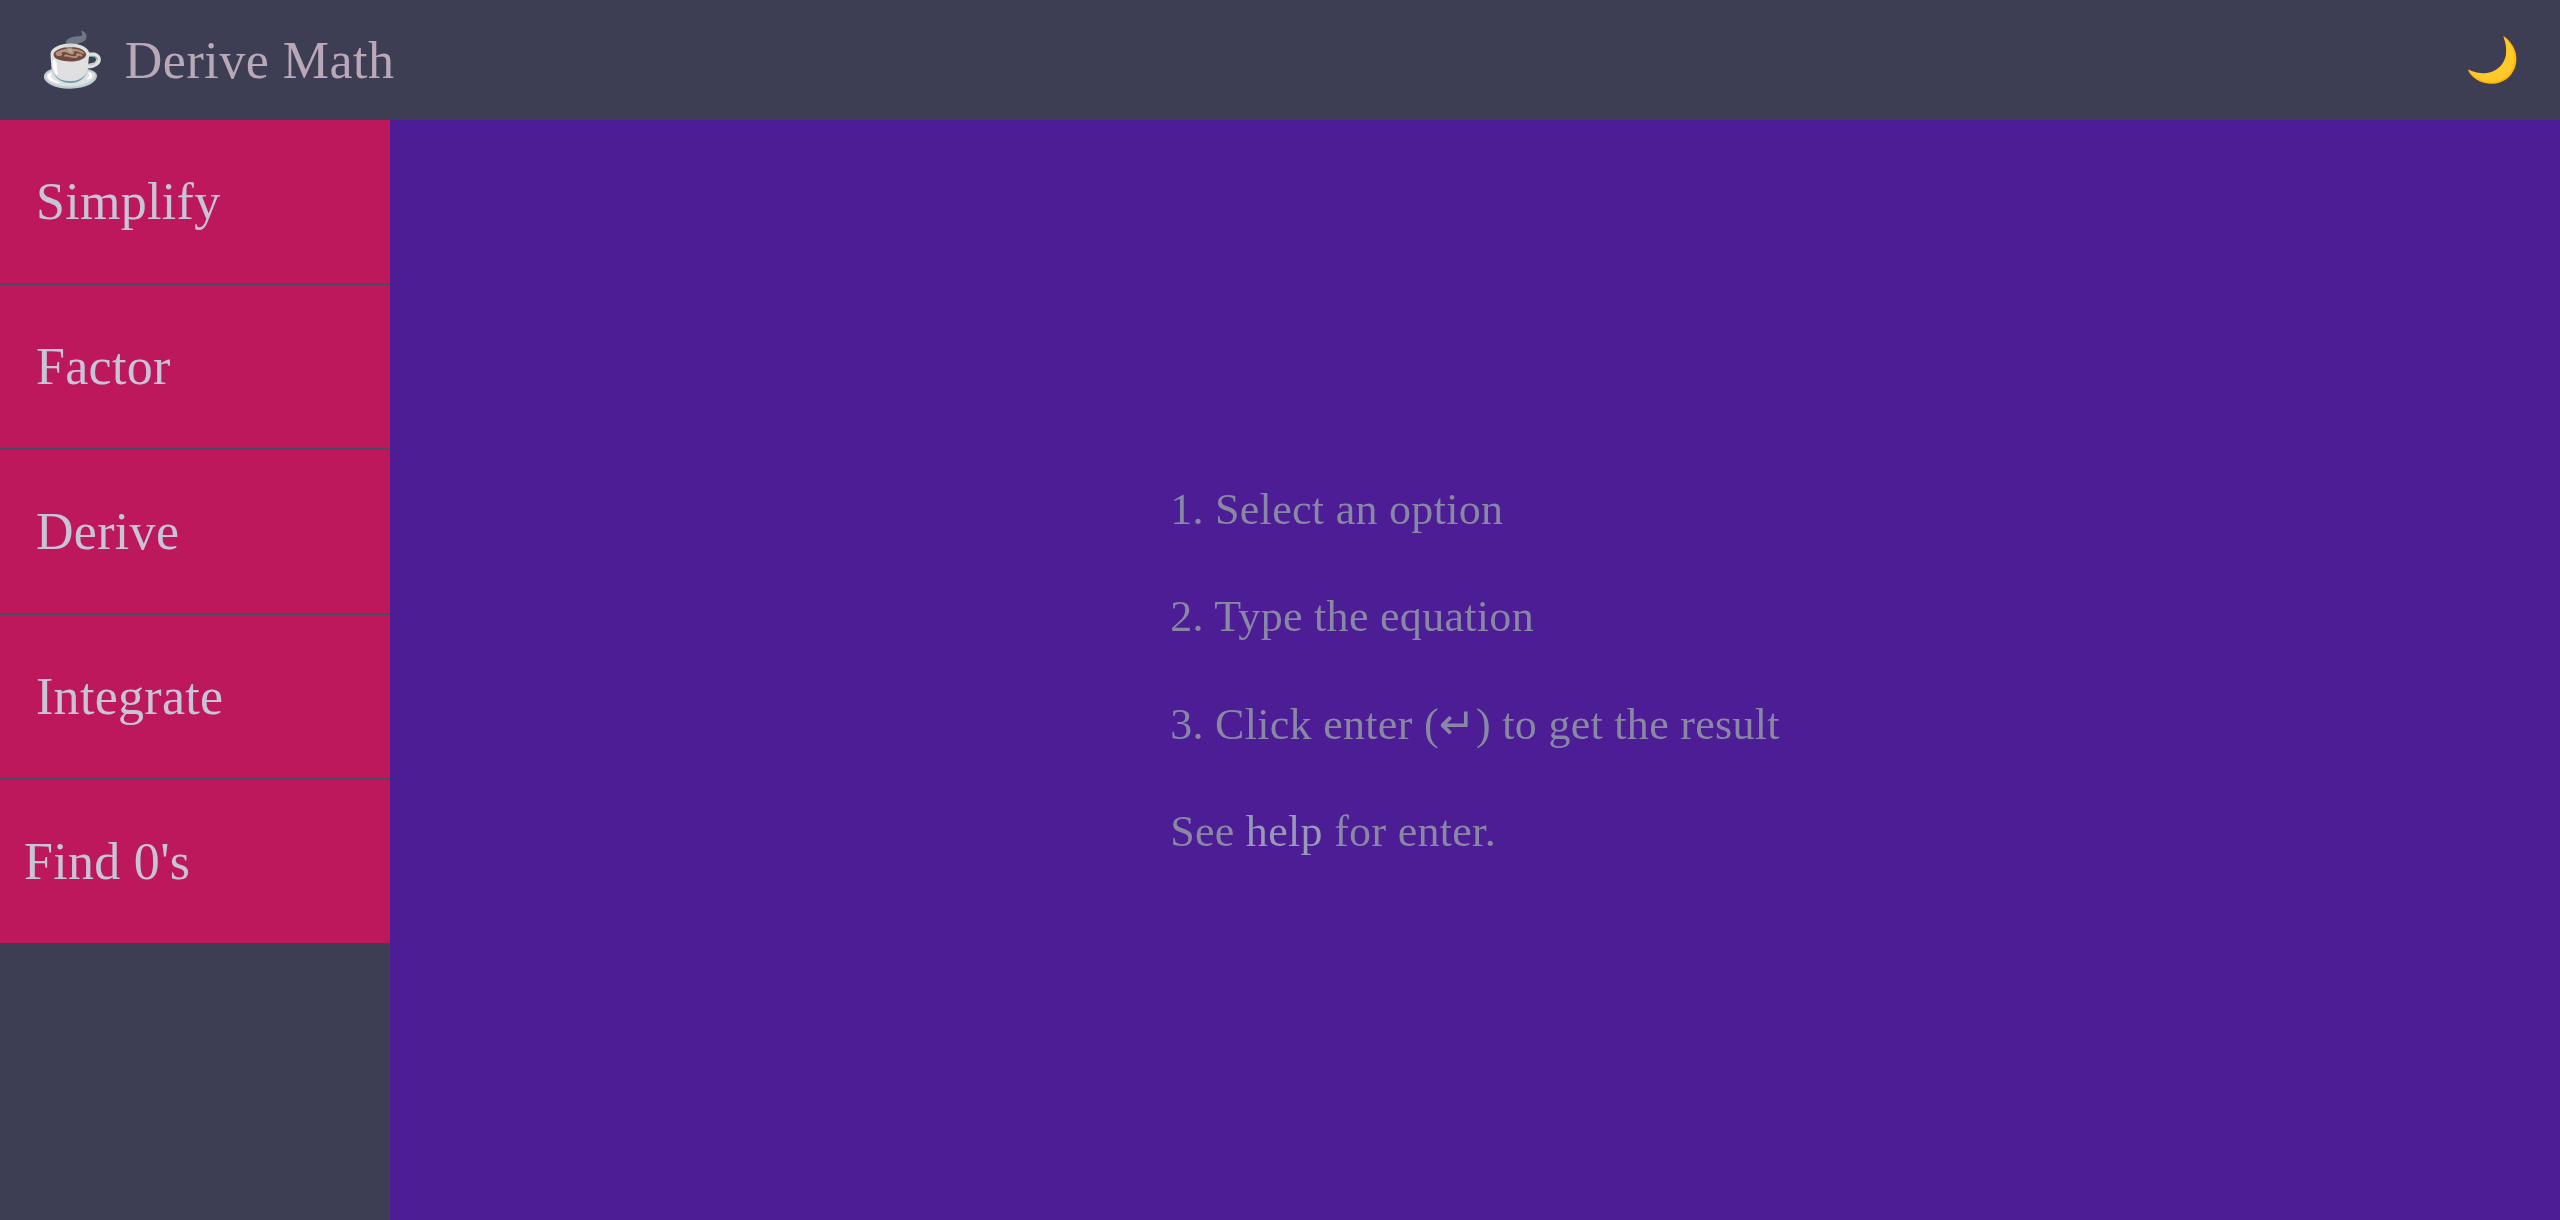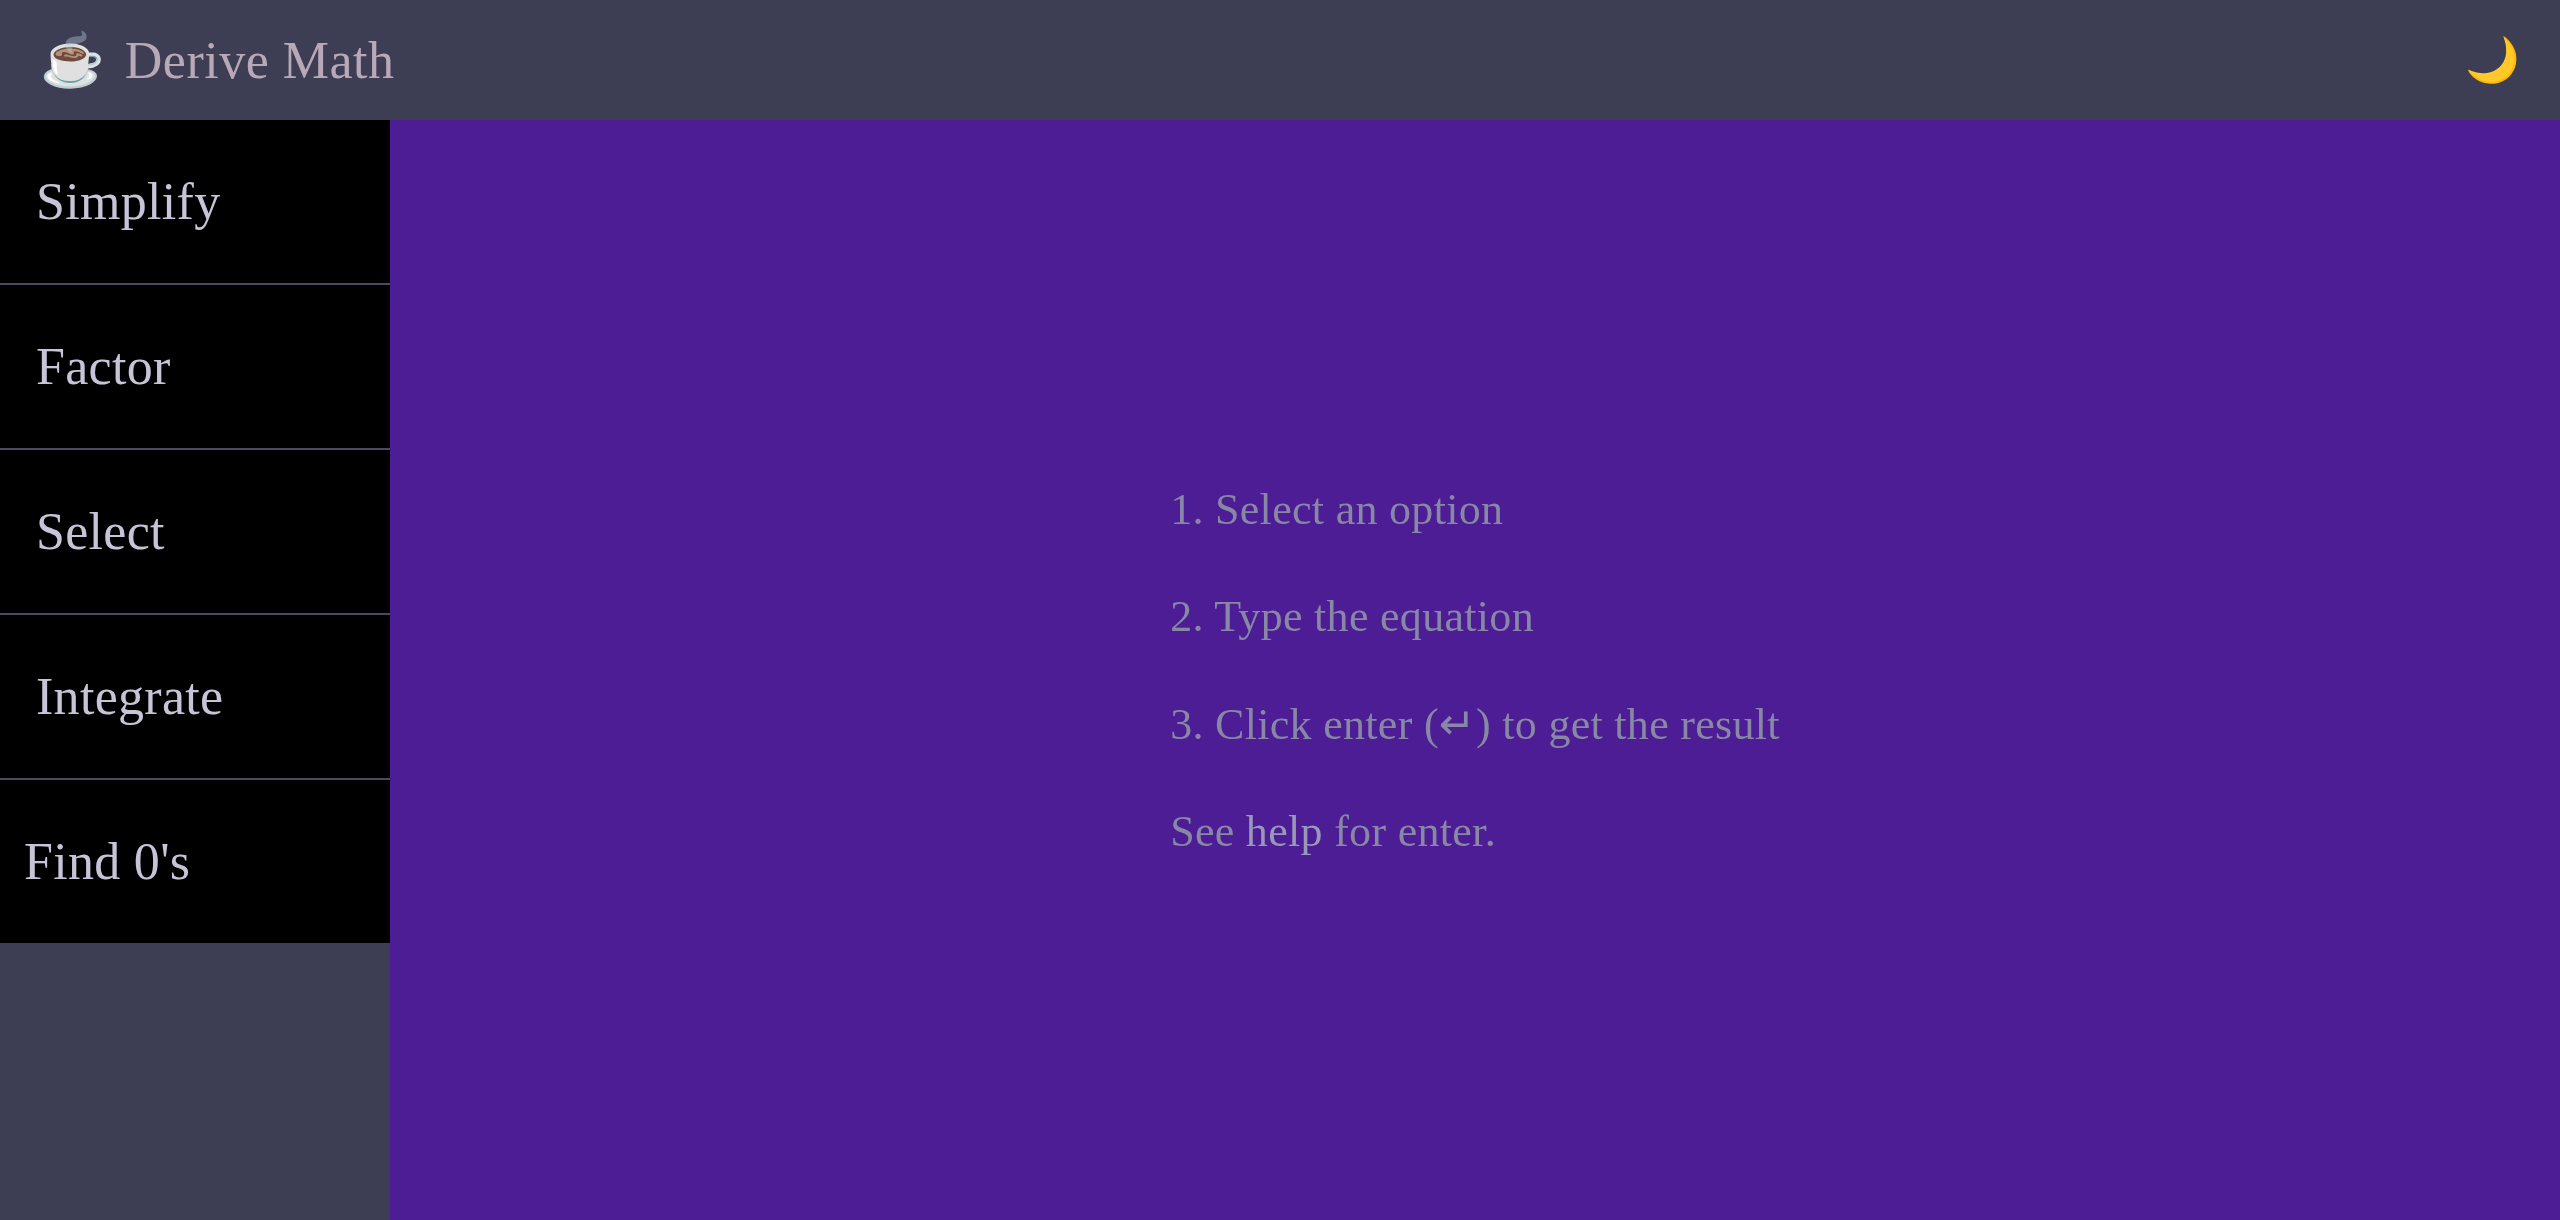--- a/index.html
+++ b/index.html
@@ -68,21 +68,21 @@
       border-right: none;
     }
 
     .sidebar-item {
       padding: 52px 36px;
       font-size: 52px;
       font-weight: 400;
       color: #c8c4d8;
       cursor: pointer;
       border-bottom: 2px solid #4a4a62;
-      background-color: #000000;
+      background-color: #be185d;
       letter-spacing: 0.3px;
     }
 
     .sidebar-item:last-child {
       border-bottom: none;
       padding-left: 24px;
     }
 
     
     .content-area {
@@ -132,21 +132,21 @@
 <div class="main-layout">
 
   <div class="sidebar">
     <div class="sidebar-item">
       <span>Simplify</span>
     </div>
     <div class="sidebar-item">
       <span>Factor</span>
     </div>
     <div class="sidebar-item">
-      <span>Select</span>
+      <span>Derive</span>
     </div>
     <div class="sidebar-item">
       <span>Integrate</span>
     </div>
     <div class="sidebar-item">
       <span>Find 0's</span>
     </div>
   </div>
 
   <div class="content-area">

